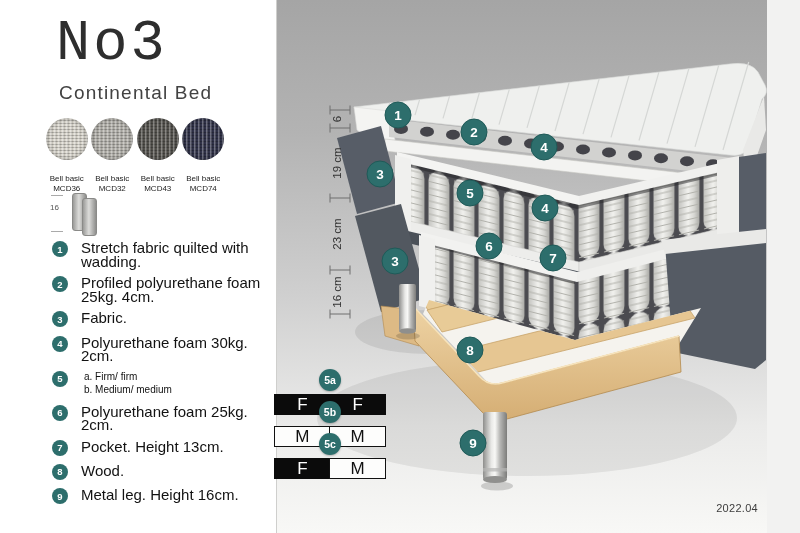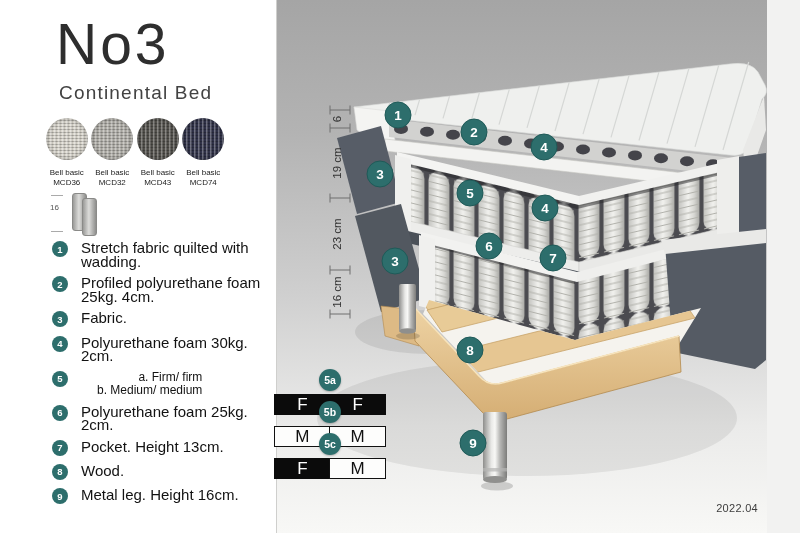--- a/index.html
+++ b/index.html
@@ -1,44 +1,44 @@
 <!DOCTYPE html>
 <html><head>
 <meta charset="utf-8">
 <style>
   html,body{margin:0;padding:0;background:#fff;}
   #page{position:relative;width:800px;height:533px;background:#fff;overflow:hidden;
         font-family:"Liberation Sans",sans-serif;}
   
   #left-panel{position:absolute;left:0;top:0;width:276px;height:533px;background:#fff;}
   .title{position:absolute;left:56px;top:14px;font-size:57px;font-weight:200;color:#2e2e2e;
-         letter-spacing:3px;line-height:60px;}
+         letter-spacing:3px;line-height:60px;font-family:Liberation Mono, monospace;}
   .subtitle{position:absolute;left:59px;top:82px;font-size:19px;font-weight:300;color:#424242;
             letter-spacing:1.2px;}
   .swatch-row{position:absolute;left:44px;top:118px;display:flex;}
   .swatch-col{width:45.5px;display:flex;flex-direction:column;align-items:center;}
   .swatch{width:42px;height:42px;border-radius:50%;
     background-image:
       repeating-linear-gradient(90deg, rgba(255,255,255,.30) 0 1px, rgba(0,0,0,.10) 2px 3px, rgba(255,255,255,0) 3px 4px),
       repeating-linear-gradient(0deg, rgba(0,0,0,.22) 0 1px, rgba(255,255,255,0) 1px 3px);
     box-shadow:inset 0 0 5px rgba(0,0,0,.28);}
-  .swatch-label{font-size:8px;line-height:9.5px;color:#222;text-align:center;margin-top:8px;white-space:nowrap;}
+  .swatch-label{font-size:8px;line-height:9.5px;color:#222;text-align:center;margin-top:14px;white-space:nowrap;}
   
   .leg-icon{position:absolute;left:50px;top:188px;width:70px;height:50px;}
   .leg-icon .dim{position:absolute;left:0;top:15px;font-size:8px;color:#555;}
   .leg-icon .rule{position:absolute;left:1px;width:12px;height:1px;background:#aaa;}
   .leg-cyl{position:absolute;width:13px;height:36px;border-radius:3px;border:1px solid #8a8a88;
     background:linear-gradient(90deg,#9a9a98,#dcdcda 45%,#8e8e8c);}
   
   .legend{position:absolute;left:52px;top:241px;width:220px;}
   .legend-item{display:flex;gap:13px;margin-bottom:8.2px;align-items:flex-start;}
   .lbadge{width:16px;height:16px;border-radius:50%;color:#fff;font-size:9.5px;font-weight:bold;
           display:flex;align-items:center;justify-content:center;flex:none;}
   .ltext{font-size:15px;color:#121212;line-height:13.5px;}
-  .lopts div{font-size:12px;color:#121212;line-height:12.8px;margin-left:16px;text-align:right;}
+  .lopts div{font-size:10px;color:#121212;line-height:12.8px;margin-left:3px;}
   
   #diagram-panel{position:absolute;left:276px;top:0;width:524px;height:533px;border-left:1px solid #cfcfcd;}
   
   .firmness{position:absolute;left:274px;top:369px;}
   .frow{display:flex;align-items:center;gap:3px;height:21px;margin-bottom:11px;flex-direction:column;}
   .fbadge{width:22px;height:22px;border-radius:50%;color:#fff;font-size:10.5px;font-weight:bold;
           display:flex;align-items:center;justify-content:center;flex:none;box-shadow:0 1px 2px rgba(0,0,0,.25);}
   .fbar{display:flex;width:112px;height:21px;}
   .fcell{flex:1;display:flex;align-items:center;justify-content:center;font-size:17px;font-weight:500;}
   .fcell.dark{background:#0b0b0b;color:#fff;border:1.5px solid #0b0b0b;}

